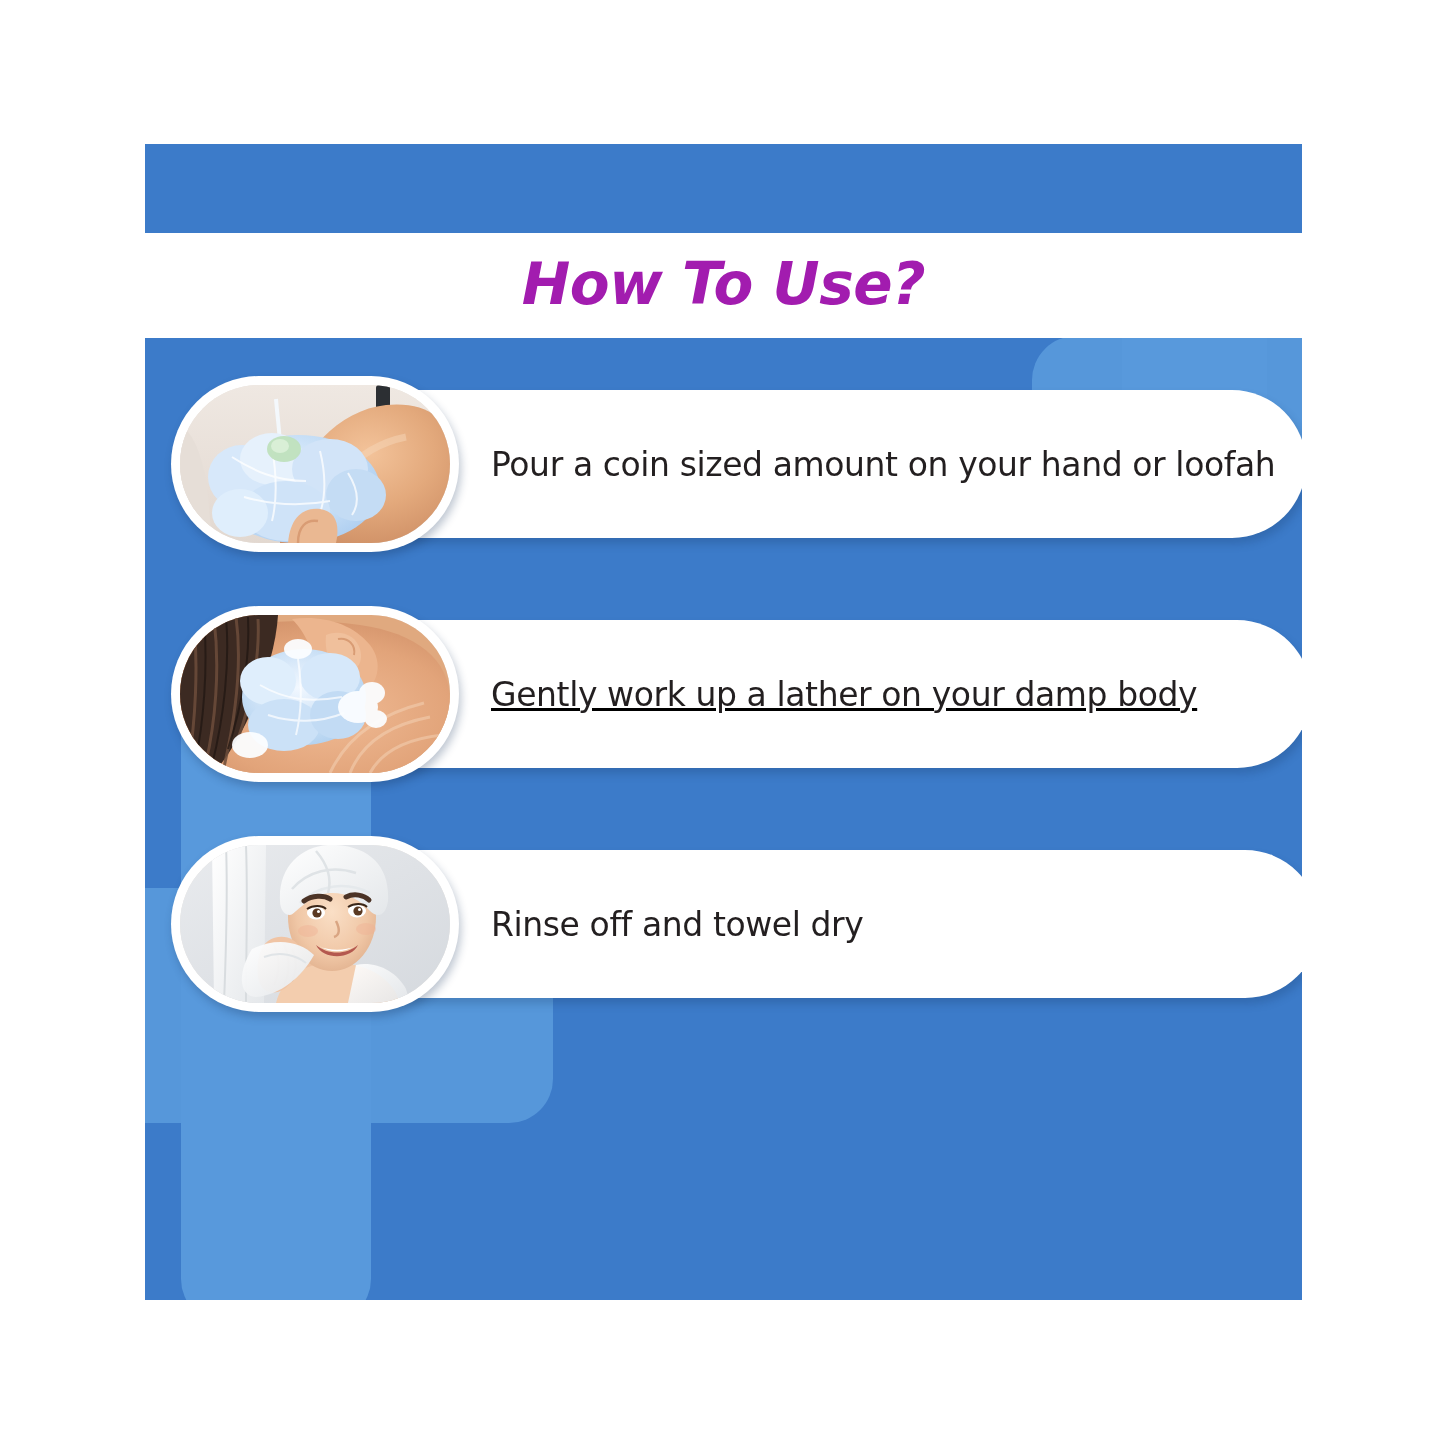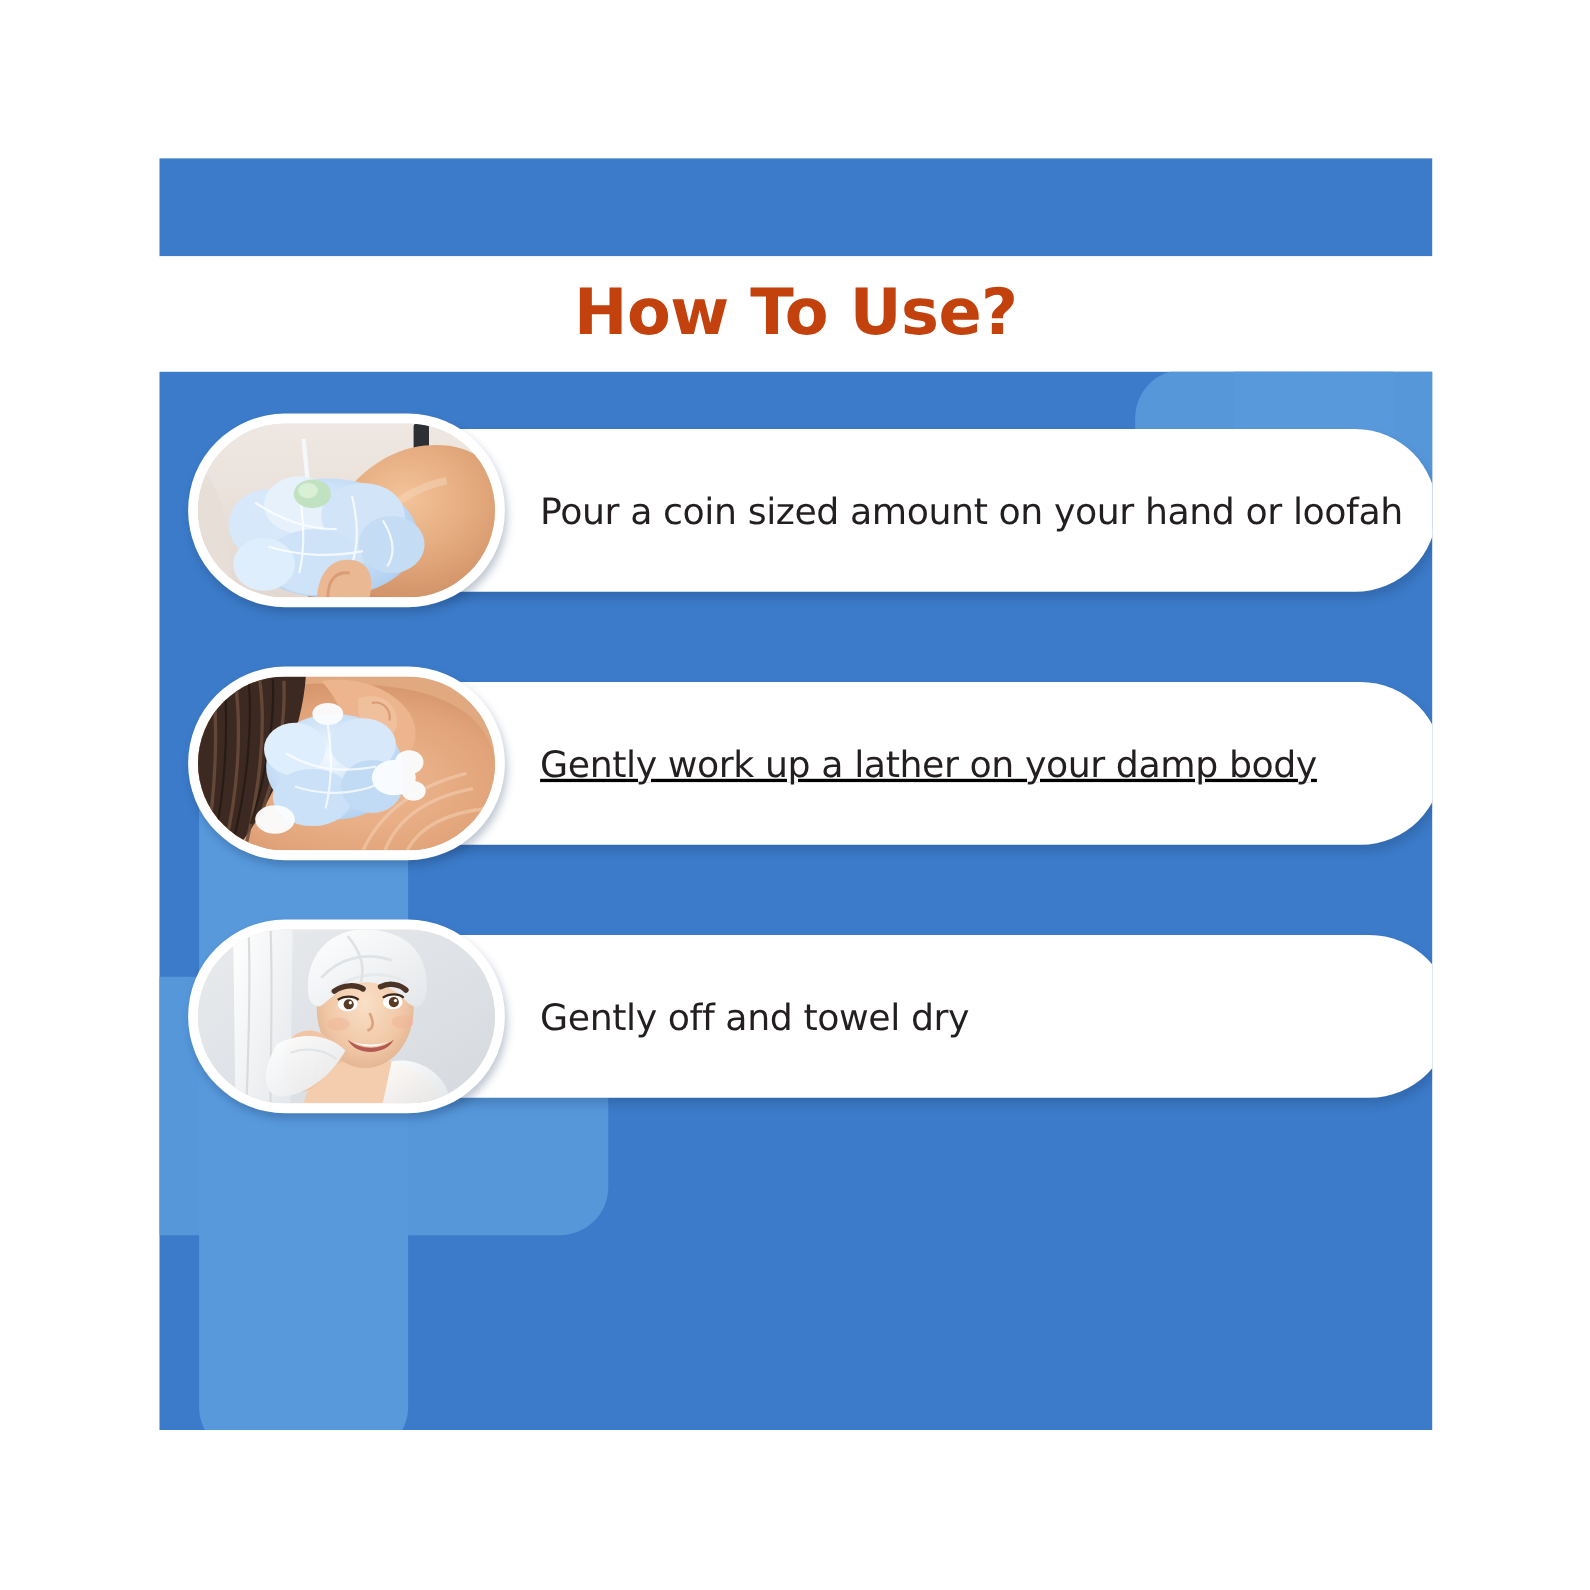--- a/index.html
+++ b/index.html
@@ -40,25 +40,26 @@
     height: 105px;
     background: #ffffff;
     display: flex;
     align-items: center;
     justify-content: center;
   }
   .page-title {
     font-family: "DejaVu Sans", "Liberation Sans", sans-serif;
     font-size: 58px;
     font-weight: 700;
-    color: #c2410c;
+    color: #a21caf;
     letter-spacing: -0.5px;
     line-height: 1;
     white-space: nowrap;
     margin-top: -4px;
+    font-style: italic;
   }
 
   
   .panel {
     position: absolute;
     left: 145px;
     top: 338px;
     width: 1157px;
     height: 962px;
     background: #3c7bc9;
@@ -349,21 +350,21 @@
                 <ellipse cx="196" cy="104" rx="11" ry="9"></ellipse>
                 <ellipse cx="118" cy="34" rx="14" ry="10"></ellipse>
               </g>
             </svg>
           </div>
         </div>
       </div>
 
       <div class="step-row row-2">
         <div class="pill pill-2">
-          <span class="pill-text">Gently off and towel dry</span>
+          <span class="pill-text">Rinse off and towel dry</span>
         </div>
         <div class="thumb">
           <div class="thumb-inner">
             <svg viewBox="0 0 270 158" preserveAspectRatio="xMidYMid slice">
               <defs>
                 <linearGradient id="bg3" x1="0" y1="0" x2="1" y2="1">
                   <stop offset="0%" stop-color="#e9ebee"></stop>
                   <stop offset="100%" stop-color="#d5d9de"></stop>
                 </linearGradient>
                 <radialGradient id="face3" cx="50%" cy="45%" r="62%">

